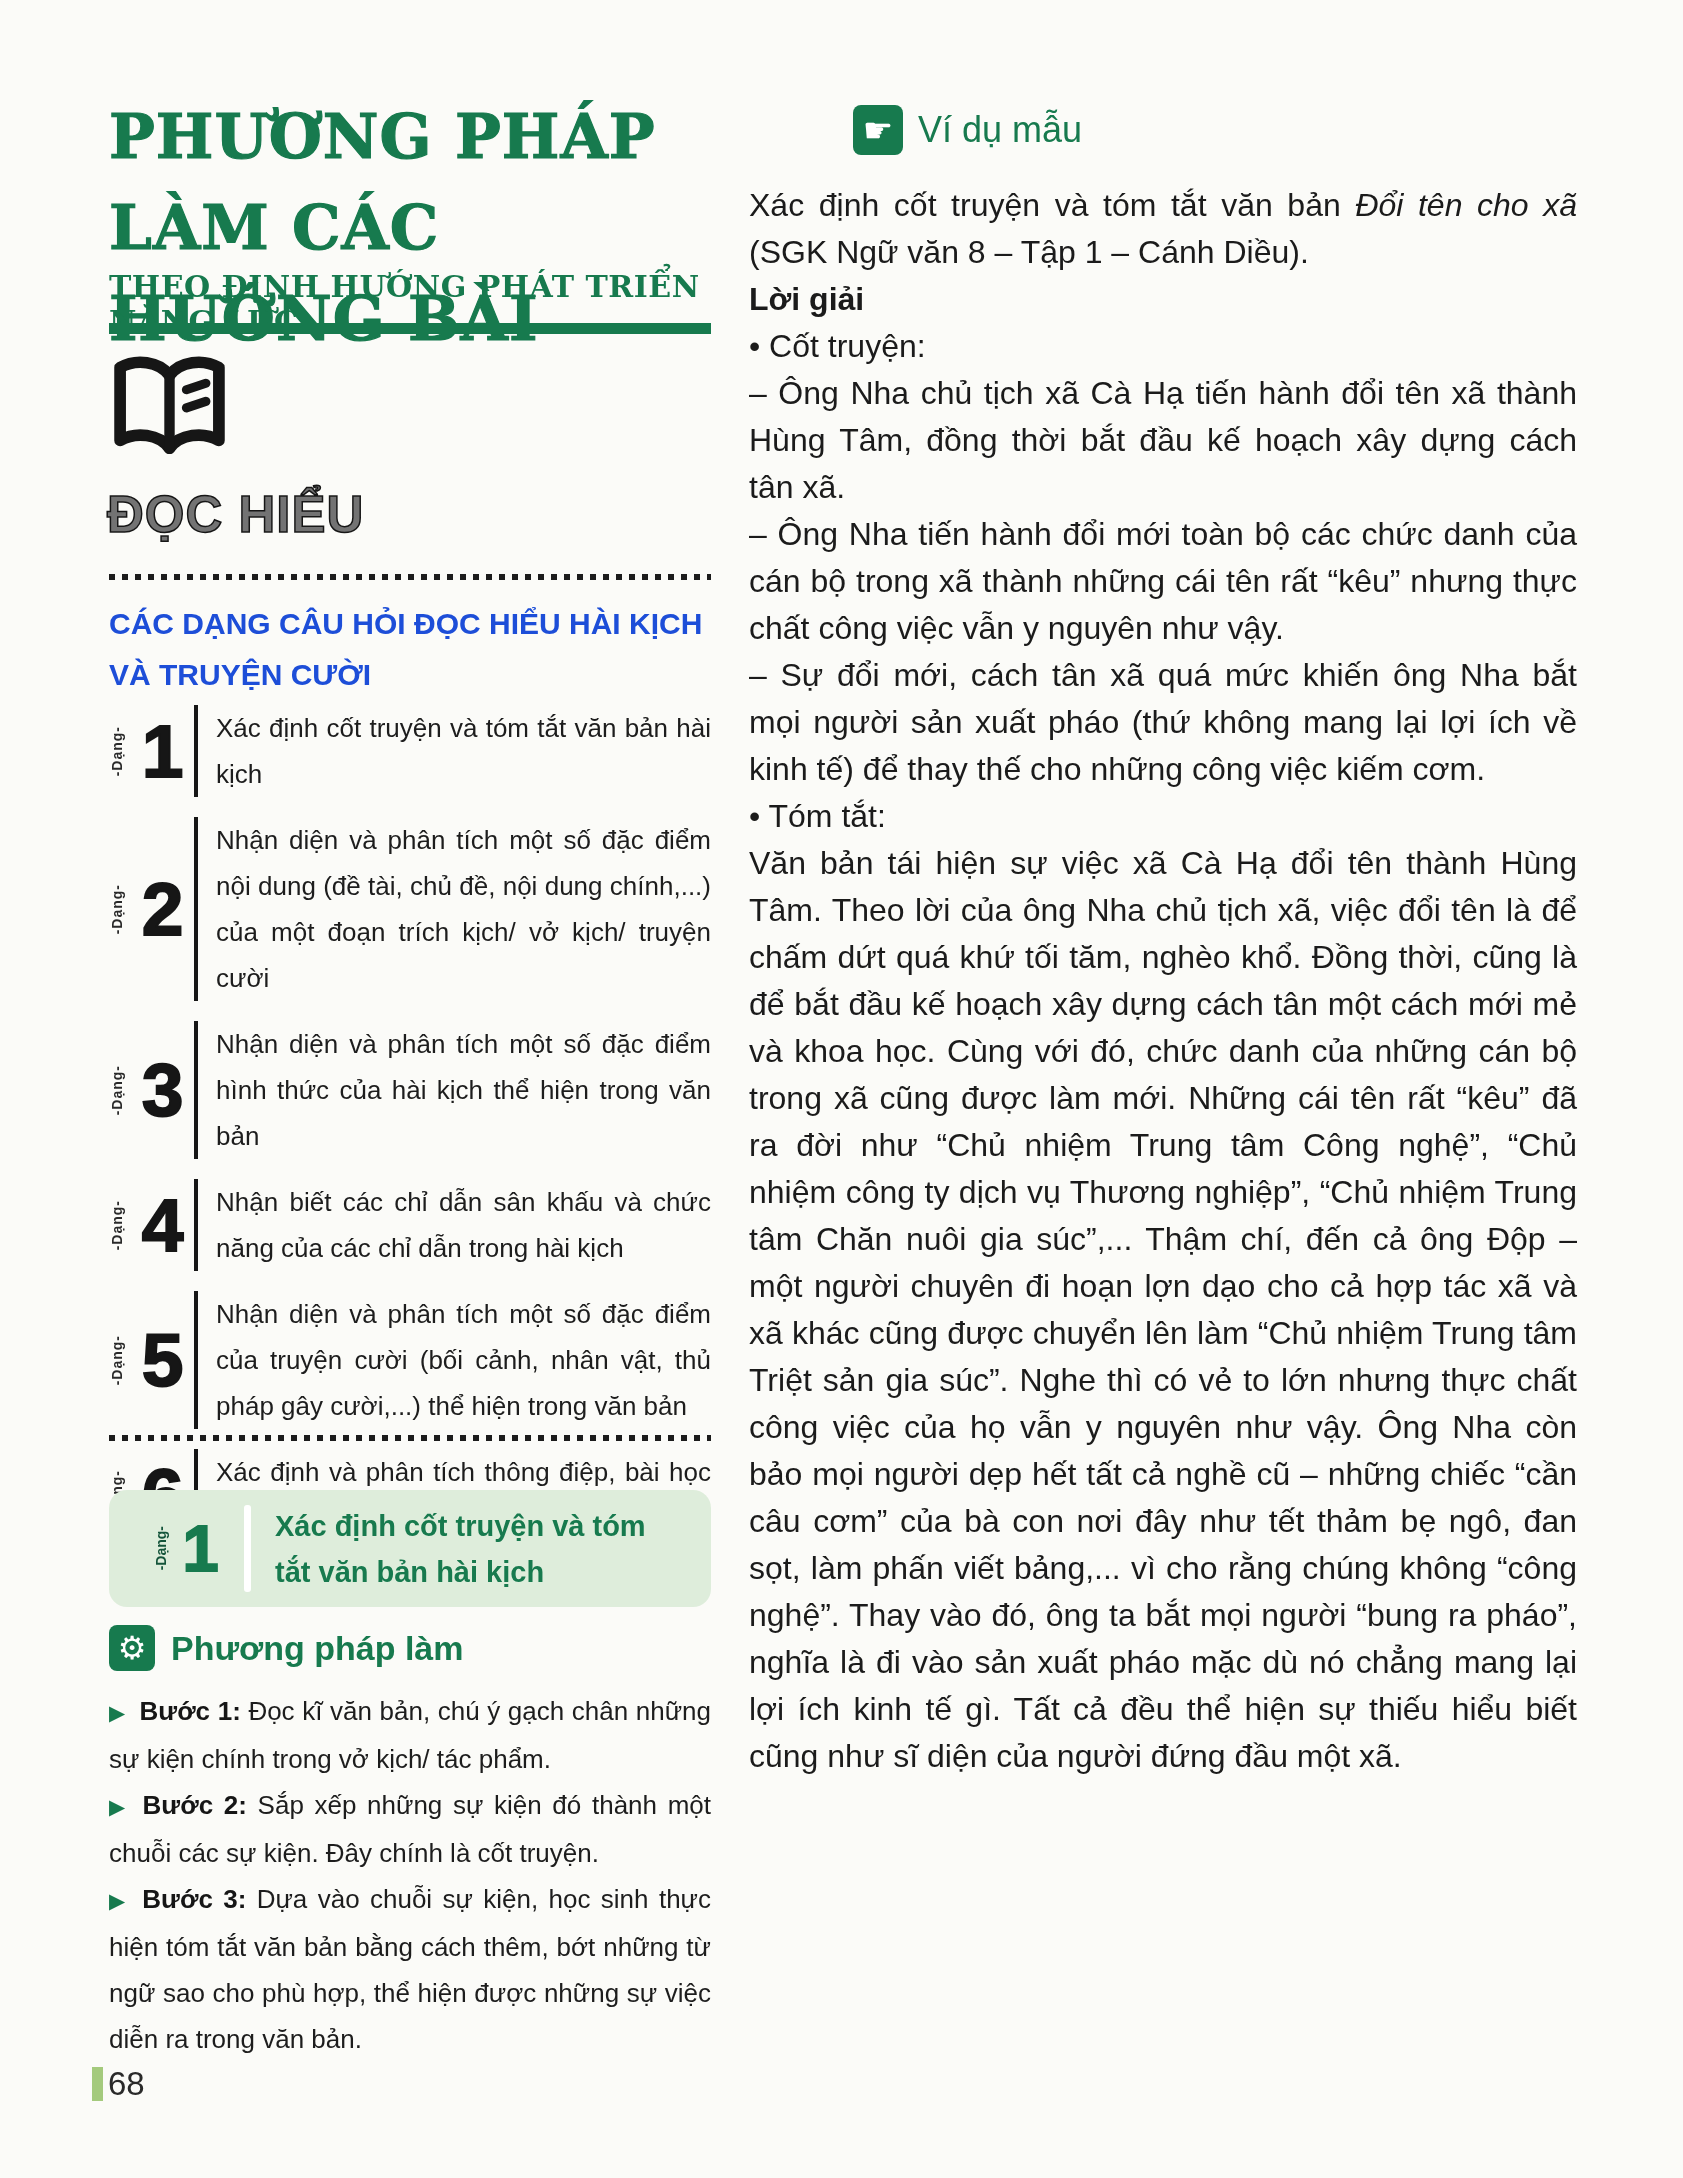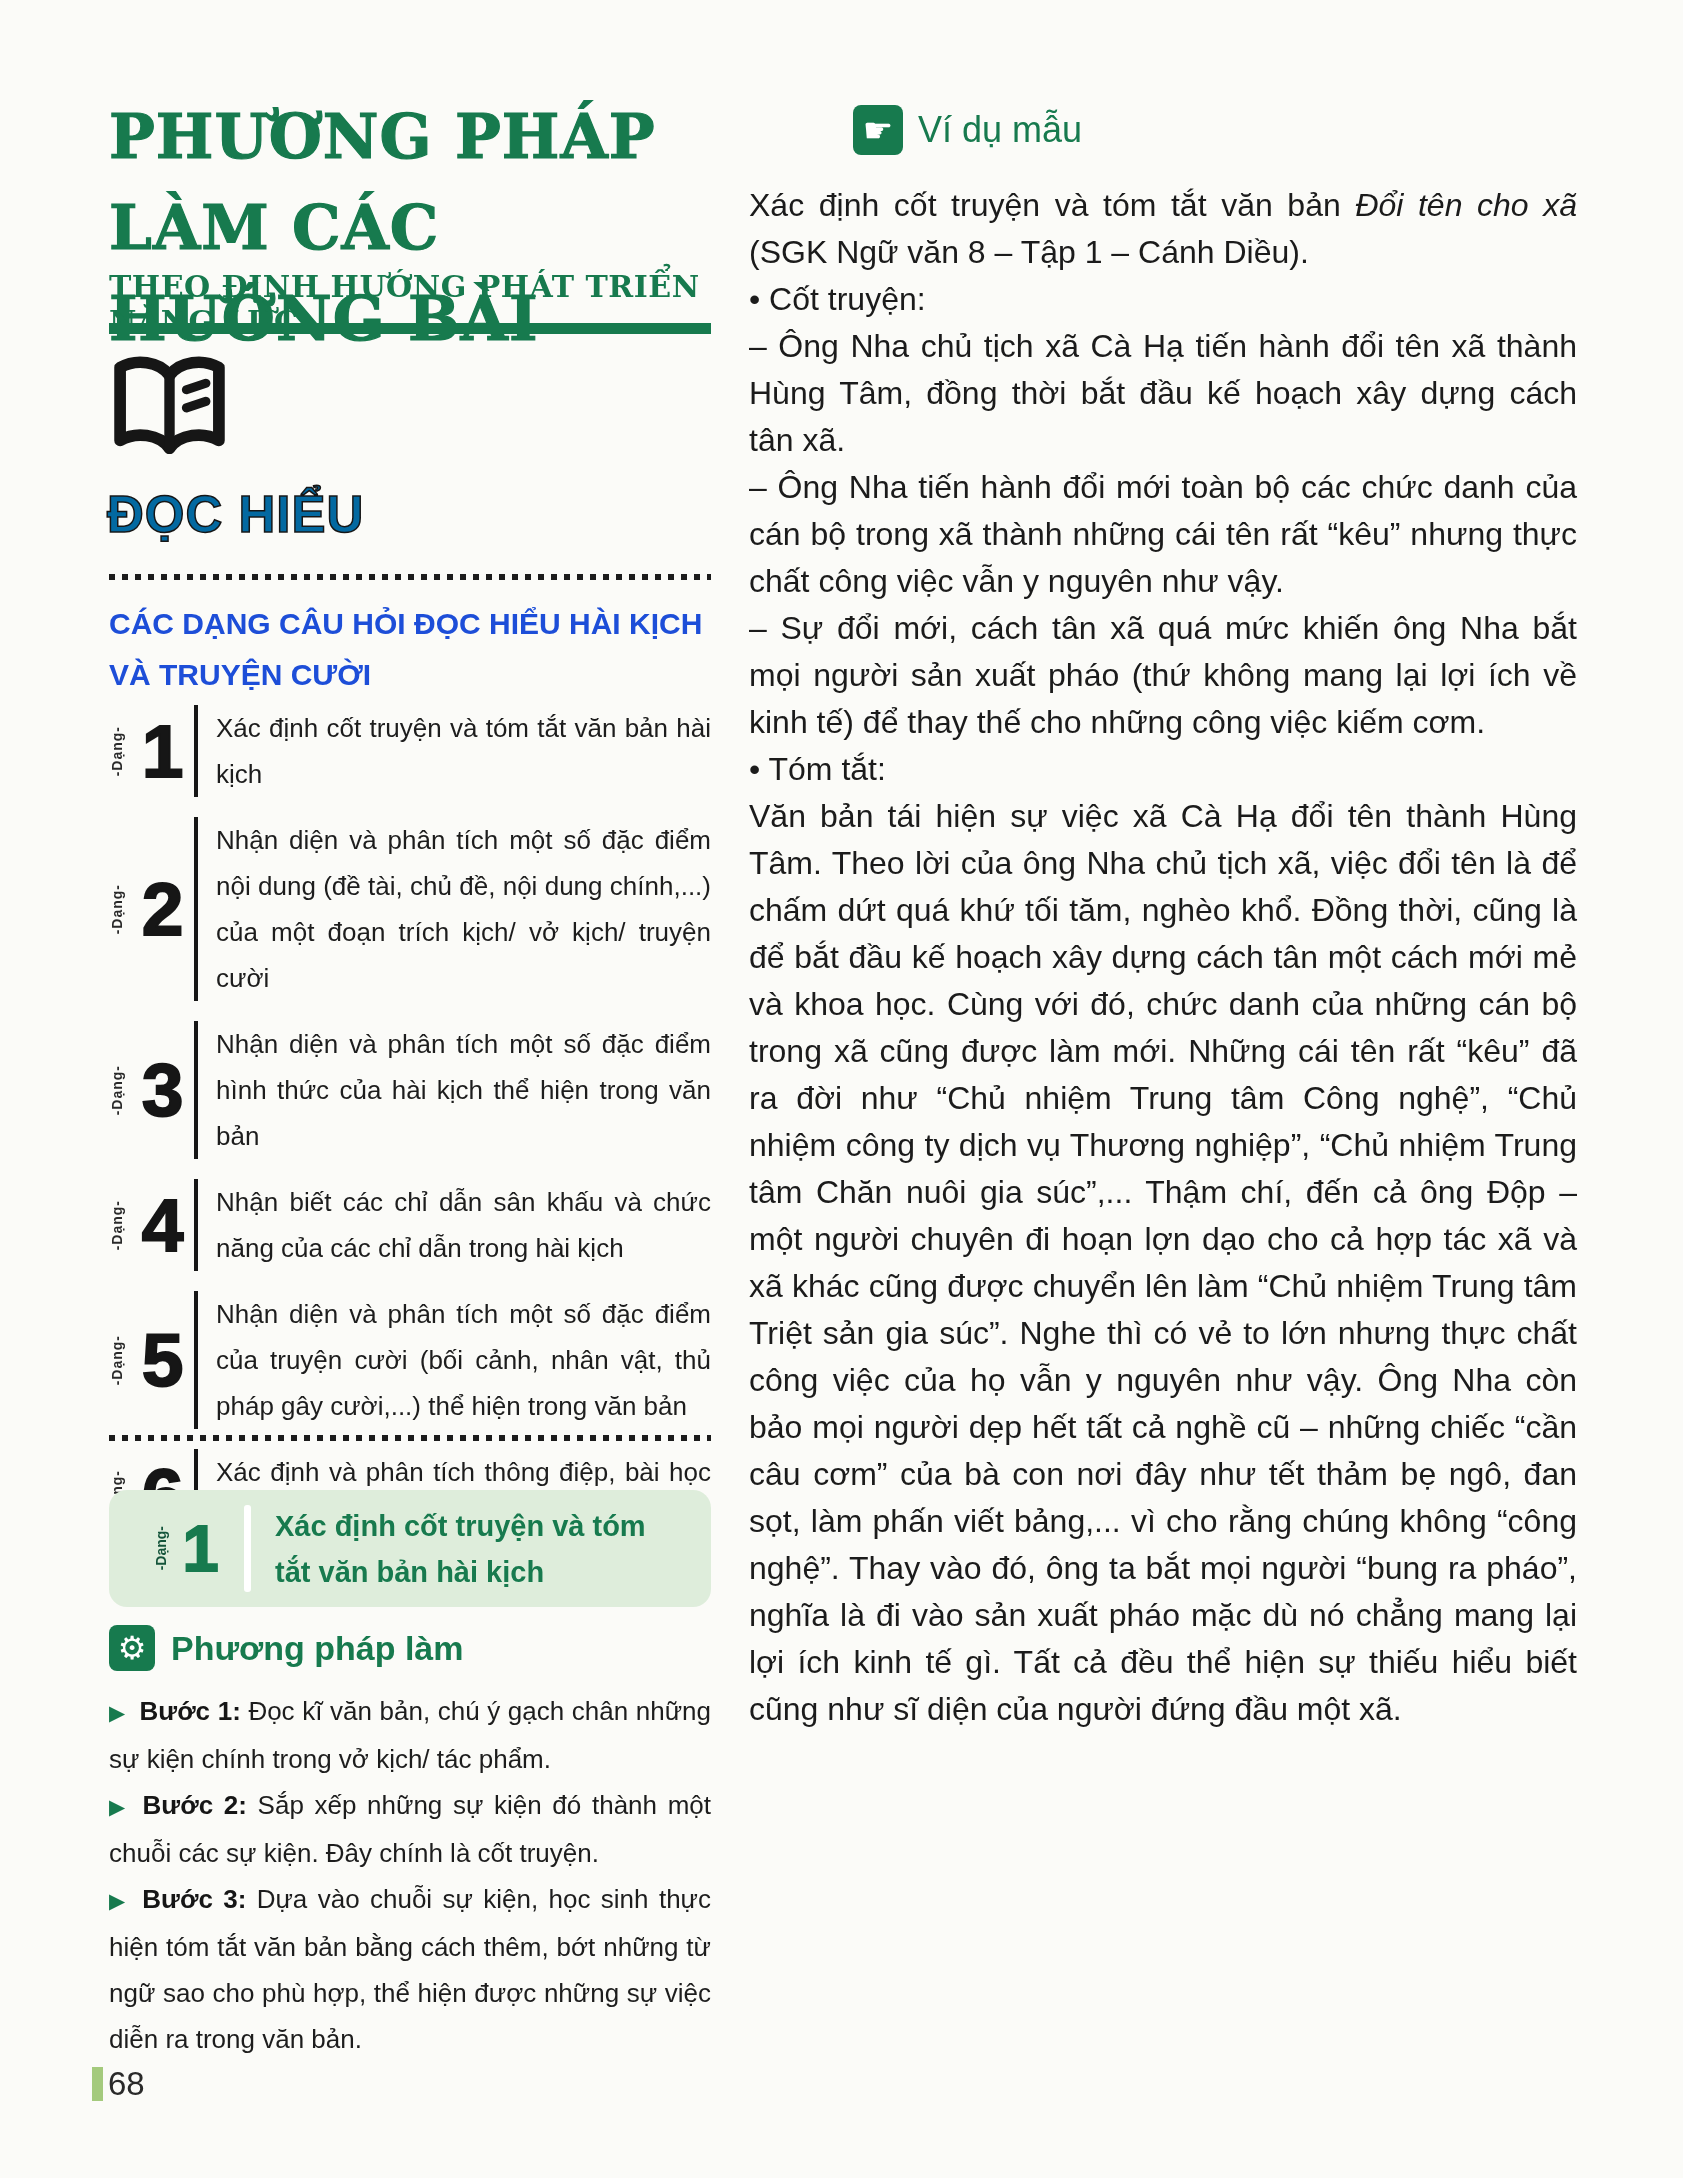--- a/index.html
+++ b/index.html
@@ -9,21 +9,21 @@
   
   .title-block{position:absolute;left:109px;top:91px;width:614px;color:#177a4e;
     font-family:"DejaVu Serif","Liberation Serif",serif;font-weight:bold;}
   .title-line{font-size:61px;line-height:91px;letter-spacing:1px;-webkit-text-stroke:1.2px #177a4e;}
   .subtitle{position:absolute;left:109px;top:269px;width:614px;color:#177a4e;
     font-family:"DejaVu Serif","Liberation Serif",serif;font-weight:bold;font-size:30px;letter-spacing:0.5px;}
   .green-rule{position:absolute;left:109px;top:323px;width:602px;height:11px;background:#177a4e;}
 
   .book-icon{position:absolute;left:103px;top:352px;width:133px;height:117px;}
 
-  .doc-hieu{position:absolute;left:107px;top:485px;font-size:51px;font-weight:900;color:#0369a1;
+  .doc-hieu{position:absolute;left:107px;top:485px;font-size:51px;font-weight:900;color:#737373;
     letter-spacing:1px;-webkit-text-stroke:1.5px #161616;}
 
   .dotline{position:absolute;left:109px;width:602px;height:6px;
     background:repeating-linear-gradient(90deg,#1c1c1c 0 6px,transparent 6px 13px);}
   .dots-1{top:574px;}
   .dots-2{top:1435px;}
 
   .list-heading{position:absolute;left:109px;top:598px;width:602px;font-size:30px;font-weight:bold;
     color:#1d4ed8;line-height:51px;}
 
@@ -165,20 +165,21 @@
 
   <div class="right-head">
     <span class="hand-chip">
         <span class="hand-glyph">☛</span>
       </span>
     <span class="right-title">Ví dụ mẫu</span>
   </div>
 
   <div class="right-body">
     <p><span>Xác định cốt truyện và tóm tắt văn bản </span><span class="ital">Đổi tên cho xã</span><span> (SGK Ngữ văn 8 – Tập 1 – Cánh Diều).</span></p>
+    <p class="bold">Lời giải</p>
     <p>• Cốt truyện:</p>
     <p>– Ông Nha chủ tịch xã Cà Hạ tiến hành đổi tên xã thành Hùng Tâm, đồng thời bắt đầu kế hoạch xây dựng cách tân xã.</p>
     <p>– Ông Nha tiến hành đổi mới toàn bộ các chức danh của cán bộ trong xã thành những cái tên rất “kêu” nhưng thực chất công việc vẫn y nguyên như vậy.</p>
     <p>– Sự đổi mới, cách tân xã quá mức khiến ông Nha bắt mọi người sản xuất pháo (thứ không mang lại lợi ích về kinh tế) để thay thế cho những công việc kiếm cơm.</p>
     <p>• Tóm tắt:</p>
     <p>Văn bản tái hiện sự việc xã Cà Hạ đổi tên thành Hùng Tâm. Theo lời của ông Nha chủ tịch xã, việc đổi tên là để chấm dứt quá khứ tối tăm, nghèo khổ. Đồng thời, cũng là để bắt đầu kế hoạch xây dựng cách tân một cách mới mẻ và khoa học. Cùng với đó, chức danh của những cán bộ trong xã cũng được làm mới. Những cái tên rất “kêu” đã ra đời như “Chủ nhiệm Trung tâm Công nghệ”, “Chủ nhiệm công ty dịch vụ Thương nghiệp”, “Chủ nhiệm Trung tâm Chăn nuôi gia súc”,... Thậm chí, đến cả ông Độp – một người chuyên đi hoạn lợn dạo cho cả hợp tác xã và xã khác cũng được chuyển lên làm “Chủ nhiệm Trung tâm Triệt sản gia súc”. Nghe thì có vẻ to lớn nhưng thực chất công việc của họ vẫn y nguyên như vậy. Ông Nha còn bảo mọi người dẹp hết tất cả nghề cũ – những chiếc “cần câu cơm” của bà con nơi đây như tết thảm bẹ ngô, đan sọt, làm phấn viết bảng,... vì cho rằng chúng không “công nghệ”. Thay vào đó, ông ta bắt mọi người “bung ra pháo”, nghĩa là đi vào sản xuất pháo mặc dù nó chẳng mang lại lợi ích kinh tế gì. Tất cả đều thể hiện sự thiếu hiểu biết cũng như sĩ diện của người đứng đầu một xã.</p>
   </div>
 
 </div>
 

